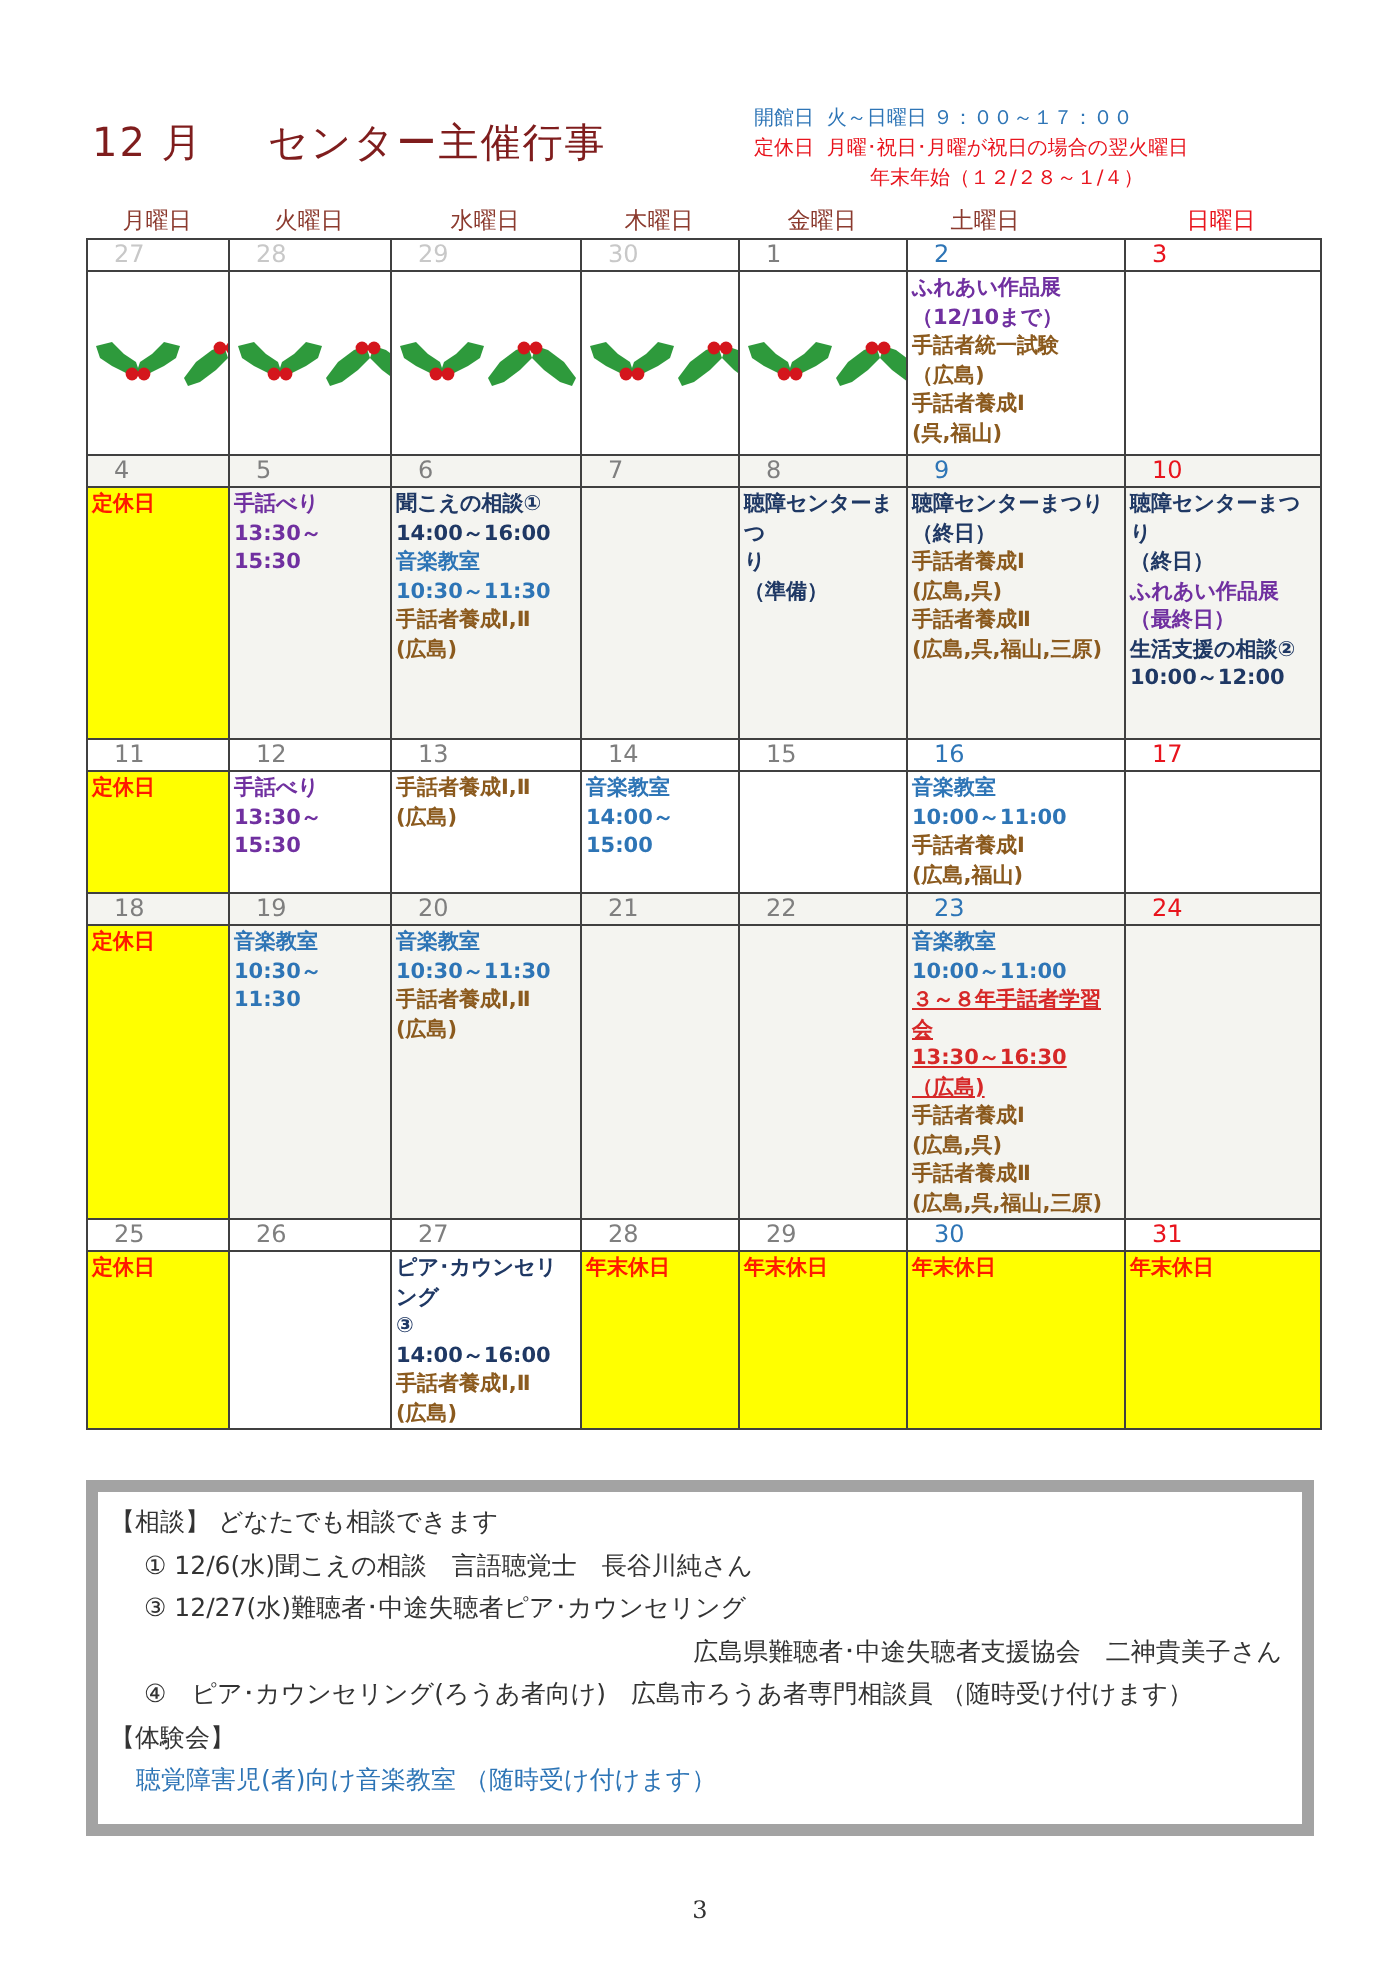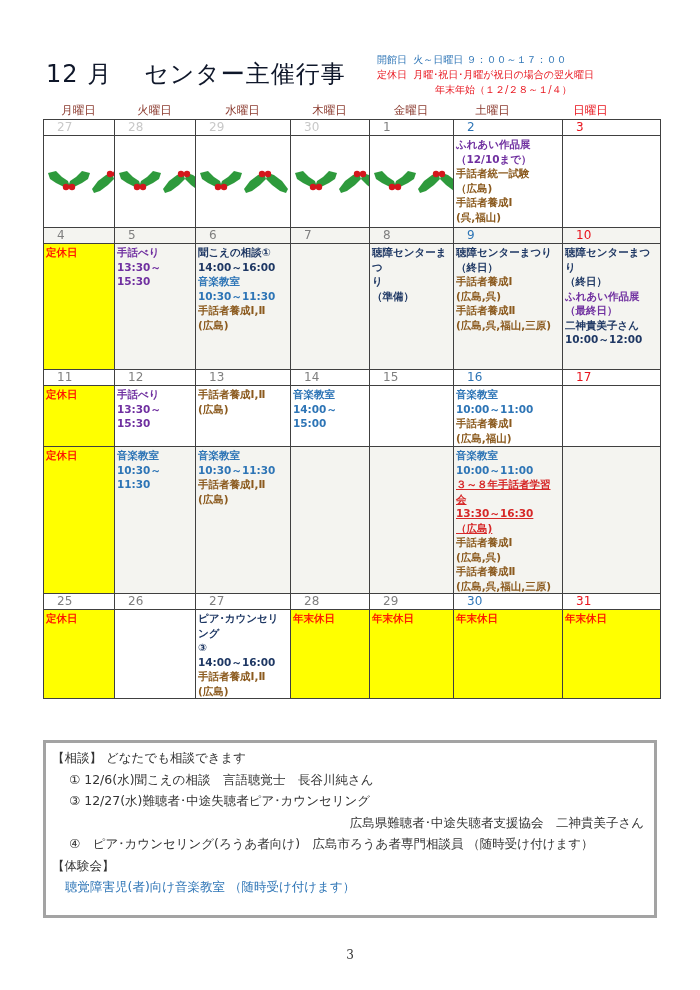--- a/index.html
+++ b/index.html
@@ -1,21 +1,21 @@
 <!DOCTYPE html>
 <html><head>
 <meta charset="utf-8">
 <style>
   html, body { margin:0; padding:0; }
   body {
     width:700px; height:990px; background:#ffffff; position:relative; overflow:hidden;
     font-family: "DejaVu Sans", "Liberation Sans", sans-serif;
   }
   .title {
-    position:absolute; left:46px; top:58px; font-size:24px; color:#0f172a;
+    position:absolute; left:46px; top:58px; font-size:20px; color:#7f1d1d;
     letter-spacing:1px; white-space:nowrap;
   }
   .title .gap { display:inline-block; width:32px; }
   .hours {
     position:absolute; left:377px; top:52px; font-size:10px; line-height:15px; white-space:nowrap;
   }
   .hours .open { color:#2e75b6; }
   .hours .closed { color:#e8141d; }
   .hours .closed2 { color:#e8141d; padding-left:58px; }
 
@@ -51,21 +51,21 @@
   .c-blue { color:#2e75b6; }
   .c-brown { color:#8b5a1e; }
   .c-crimson { color:#d62828;text-decoration:underline; }
   .ev { display:block; white-space:pre-wrap; }
 
   .holly { position:relative; height:90px; }
   .holly svg { position:absolute; top:30px; left:-2px; }
 
   .notes {
     position:absolute; left:43px; top:740px; width:614px; height:178px;
-    border:3px solid #a3a3a3; box-sizing:border-box; padding:4px 6px;
+    border:6px solid #a3a3a3; box-sizing:border-box; padding:4px 6px;
     font-size:12.5px; line-height:21.5px; color:#333333;
   }
   .notes .line { white-space:nowrap; }
   .notes .ind { padding-left:17px; }
   .notes .ind2 { padding-left:13px; }
   .notes .right { text-align:right; padding-right:4px; }
   .notes .blue { color:#2e75b6; }
   .pageno {
     position:absolute; left:0; width:700px; top:948px; text-align:center;
     font-family:"DejaVu Serif", serif; font-size:12px; color:#333333;
@@ -88,21 +88,21 @@
   <div class="closed2">年末年始（１２/２８～１/４）</div>
 </div>
 
 <div class="weekdays">
   <div class="wd" style="left:0;width:71px;">月曜日</div>
   <div class="wd" style="left:71px;width:81px;">火曜日</div>
   <div class="wd" style="left:152px;width:95px;">水曜日</div>
   <div class="wd" style="left:247px;width:79px;">木曜日</div>
   <div class="wd" style="left:326px;width:84px;">金曜日</div>
   <div class="wd" style="left:410px;width:109px;padding-right:30px;box-sizing:border-box;">土曜日</div>
-  <div class="wd sun" style="left:499px;width:97px;">日曜日</div>
+  <div class="wd sun" style="left:519px;width:97px;">日曜日</div>
 </div>
 
 <table class="cal">
   <colgroup>
     <col style="width:71px">
       <col style="width:81px">
       <col style="width:95px">
       <col style="width:79px">
       <col style="width:84px">
       <col style="width:109px">
@@ -247,21 +247,21 @@
           <span class="ev c-brown">手話者養成Ⅰ</span>
           <span class="ev c-brown">(広島,呉)</span>
           <span class="ev c-brown">手話者養成Ⅱ</span>
           <span class="ev c-brown">(広島,呉,福山,三原)</span>
         </td>
         <td class="cell shade">
           <span class="ev c-navy">聴障センターまつり</span>
           <span class="ev c-navy">（終日）</span>
           <span class="ev c-purple">ふれあい作品展</span>
           <span class="ev c-purple">（最終日）</span>
-          <span class="ev c-navy">二神貴美子さん</span>
+          <span class="ev c-navy">生活支援の相談②</span>
           <span class="ev c-navy">10:00～12:00</span>
         </td>
       </tr>
       <tr>
         <td class="date">11</td>
         <td class="date">12</td>
         <td class="date">13</td>
         <td class="date">14</td>
         <td class="date">15</td>
         <td class="date sat">16</td>
@@ -286,20 +286,29 @@
           <span class="ev c-blue">15:00</span>
         </td>
         <td class="cell"></td>
         <td class="cell">
           <span class="ev c-blue">音楽教室</span>
           <span class="ev c-blue">10:00～11:00</span>
           <span class="ev c-brown">手話者養成Ⅰ</span>
           <span class="ev c-brown">(広島,福山)</span>
         </td>
         <td class="cell"></td>
+      </tr>
+      <tr>
+        <td class="date shade">18</td>
+        <td class="date shade">19</td>
+        <td class="date shade">20</td>
+        <td class="date shade">21</td>
+        <td class="date shade">22</td>
+        <td class="date sat shade">23</td>
+        <td class="date sun shade">24</td>
       </tr>
       <tr style="height: 134px;">
         <td class="cell hol">
           <span class="ev c-red">定休日</span>
         </td>
         <td class="cell shade">
           <span class="ev c-blue">音楽教室</span>
           <span class="ev c-blue">10:30～</span>
           <span class="ev c-blue">11:30</span>
         </td>

